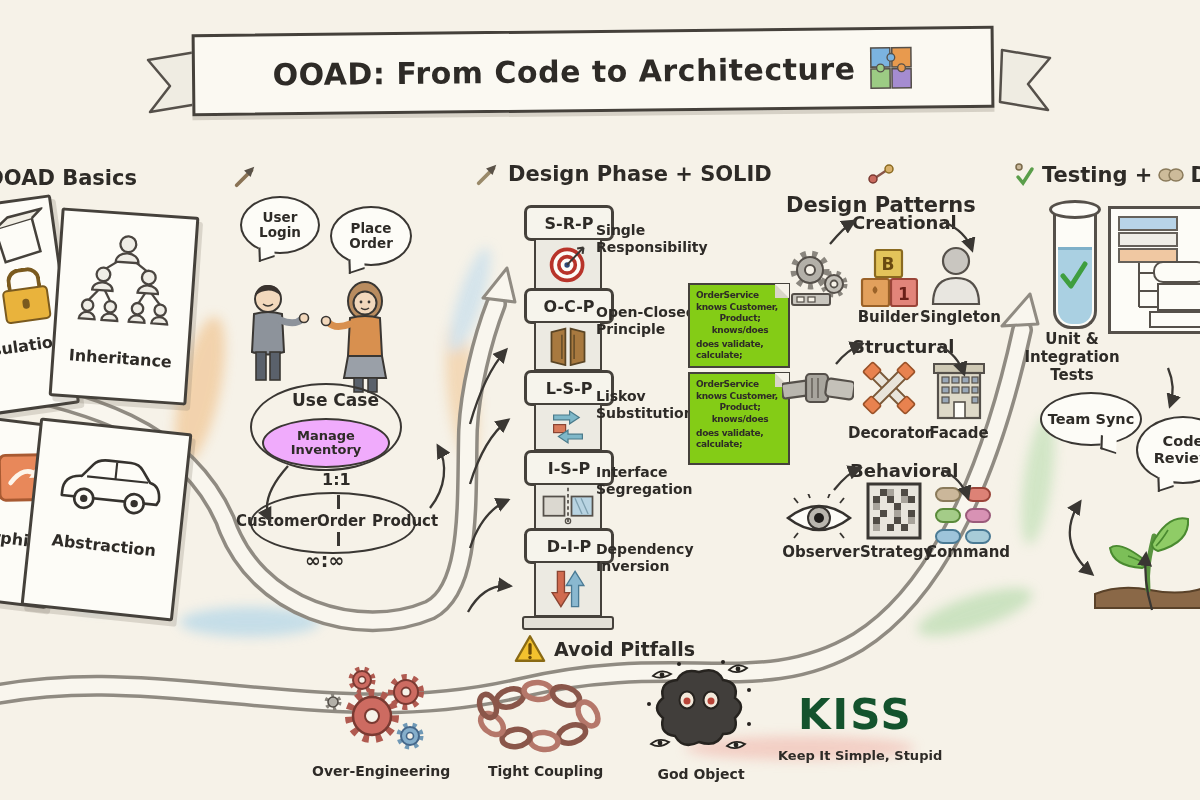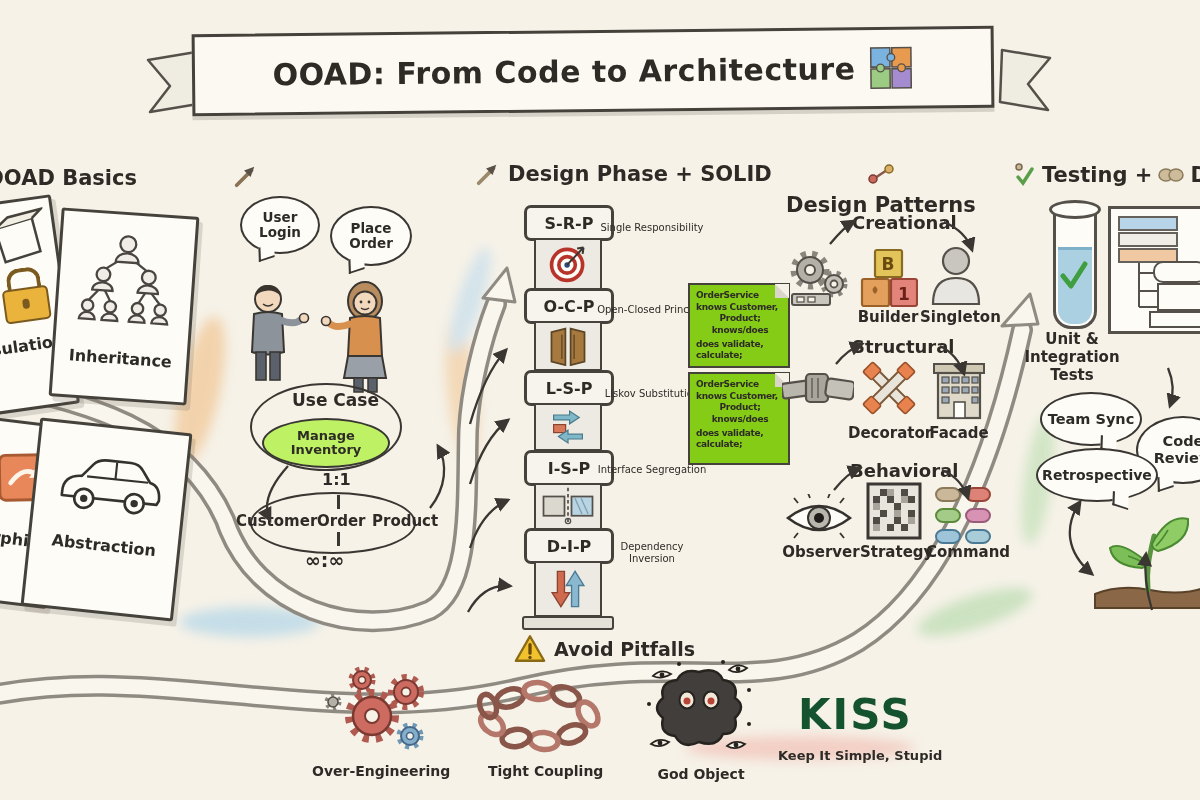--- a/index.html
+++ b/index.html
@@ -29,21 +29,21 @@
   .tail-l:after{bottom:-8px;left:22%;}
   .tail-r:after{bottom:-8px;right:24%;transform:skewX(18deg) rotate(20deg);}
   
   .oval{border:2.5px solid #3a3733;border-radius:50%;background:transparent;z-index:2;}
   .lbl{font-weight:700;z-index:2;white-space:nowrap;text-align:right;}
   
   .plaque{left:524px;width:84px;height:30px;background:#f6f4ec;border:3px solid #45413b;border-radius:7px;
           display:flex;align-items:center;justify-content:center;font-size:16px;font-weight:700;z-index:2;}
   .shaft{left:534px;width:64px;background:#eceae2;border:2.5px solid #45413b;z-index:2;
          display:flex;align-items:center;justify-content:center;overflow:visible;}
-  .pname{left:596px;width:112px;text-align:center;font-size:10px;font-weight:400;line-height:1.18;z-index:2;}
+  .pname{left:596px;width:112px;text-align:left;font-size:14px;font-weight:700;line-height:1.18;z-index:2;}
   
   .note{left:688px;width:88px;background:#84cc16;border:2.5px solid #45413b;z-index:2;
         padding:5px 4px 4px 6px;font-size:9px;font-weight:700;line-height:1.3;letter-spacing:-.3px;}
   .note .c{text-align:center;display:block;}
   .note span{display:block;}
   .note .gap{margin-top:2px;}
   .fold{position:absolute;top:-1px;right:-1px;width:0;height:0;
         border-left:14px solid #d9d5c8;border-top:14px solid #f6f2e8;}
   
   .grp{font-size:18px;font-weight:700;z-index:2;white-space:nowrap;}
@@ -240,21 +240,21 @@
     <path d="M112,46 Q127,42 142,46 L144,84 Q127,88 110,84 Z" fill="#d8904f" stroke="#3a3733" stroke-width="2"></path>
     <path d="M112,52 Q97,58 90,50" stroke="#d8904f" stroke-width="7" fill="none" stroke-linecap="round"></path>
     <circle cx="88" cy="49" r="4.5" fill="#f2d8bc" stroke="#3a3733" stroke-width="1.6"></circle>
     <path d="M110,84 L144,84 L148,106 L106,106 Z" fill="#9aa0a8" stroke="#3a3733" stroke-width="2"></path>
     <rect x="116" y="106" width="9" height="14" fill="#5a616b" stroke="#3a3733" stroke-width="1.5"></rect>
     <rect x="130" y="106" width="9" height="14" fill="#5a616b" stroke="#3a3733" stroke-width="1.5"></rect>
   </svg>
 
   <div class="abs oval" style="left:250px;top:383px;width:148px;height:84px;"></div>
   <span class="abs lbl" style="left:292px;top:390px;font-size:17px;">Use Case</span>
-  <div class="abs oval" style="left:262px;top:418px;width:124px;height:46px;display:flex;align-items:center;justify-content:center;text-align:center;font-size:13px;font-weight:700;line-height:1.1;background:#bef264;">
+  <div class="abs oval" style="left:262px;top:418px;width:124px;height:46px;display:flex;align-items:center;justify-content:center;text-align:center;font-size:13px;font-weight:700;line-height:1.1;background:#f0abfc;">
     <span>Manage Inventory</span>
   </div>
 
   <span class="abs lbl" style="left:322px;top:470px;font-size:16px;">1:1</span>
   <div class="abs oval" style="left:250px;top:492px;width:162px;height:58px;"></div>
   <span class="abs ent" style="left:236px;top:512px;">Customer</span>
   <span class="abs ent" style="left:317px;top:512px;">Order</span>
   <span class="abs ent" style="left:372px;top:512px;">Product</span>
   <div class="abs" style="left:337px;top:495px;width:2.5px;height:14px;background:#3a3733;z-index:2;"></div>
   <div class="abs" style="left:337px;top:532px;width:2.5px;height:14px;background:#3a3733;z-index:2;"></div>
@@ -491,23 +491,20 @@
     <div class="docbox" style="left:42px;top:52px;width:50px;height:18px;border-radius:10px;"></div>
     <div class="docbox" style="left:46px;top:74px;width:48px;height:24px;"></div>
     <div class="docbox" style="left:38px;top:102px;width:54px;height:13px;"></div>
   </div>
 
   <div class="abs bubble tail-r" style="left:1040px;top:392px;width:98px;height:50px;font-size:14.5px;">
     <span>Team Sync</span>
   </div>
   <div class="abs bubble tail-l" style="left:1136px;top:416px;width:90px;height:64px;font-size:14.5px;line-height:1.15;">
     <span>Code Review</span>
-  </div>
-  <div class="abs bubble tail-r" style="left:1036px;top:448px;width:118px;height:50px;font-size:14px;">
-    <span>Retrospective</span>
   </div>
 
   <svg class="abs" style="left:1090px;top:498px;z-index:2;" width="115" height="112" viewBox="0 0 115 112">
     <path d="M5,96 Q30,86 60,92 Q90,98 114,90 L114,110 L5,110 Z" fill="#8a6847" stroke="#5a4229" stroke-width="2"></path>
     <path d="M58,92 C56,70 60,55 64,38" stroke="#5a9440" stroke-width="5" fill="none" stroke-linecap="round"></path>
     <path d="M57,64 Q30,42 20,50 Q23,68 52,70 Q57,68 57,64 Z" fill="#7cbf58" stroke="#4a8a30" stroke-width="2"></path>
     <path d="M62,46 Q78,16 98,21 Q100,44 68,53 Q62,51 62,46 Z" fill="#8fcc66" stroke="#4a8a30" stroke-width="2"></path>
     <path d="M38,58 Q50,62 55,66 M78,32 Q72,42 66,48" stroke="#4a8a30" stroke-width="1.6" fill="none"></path>
   </svg>
 

